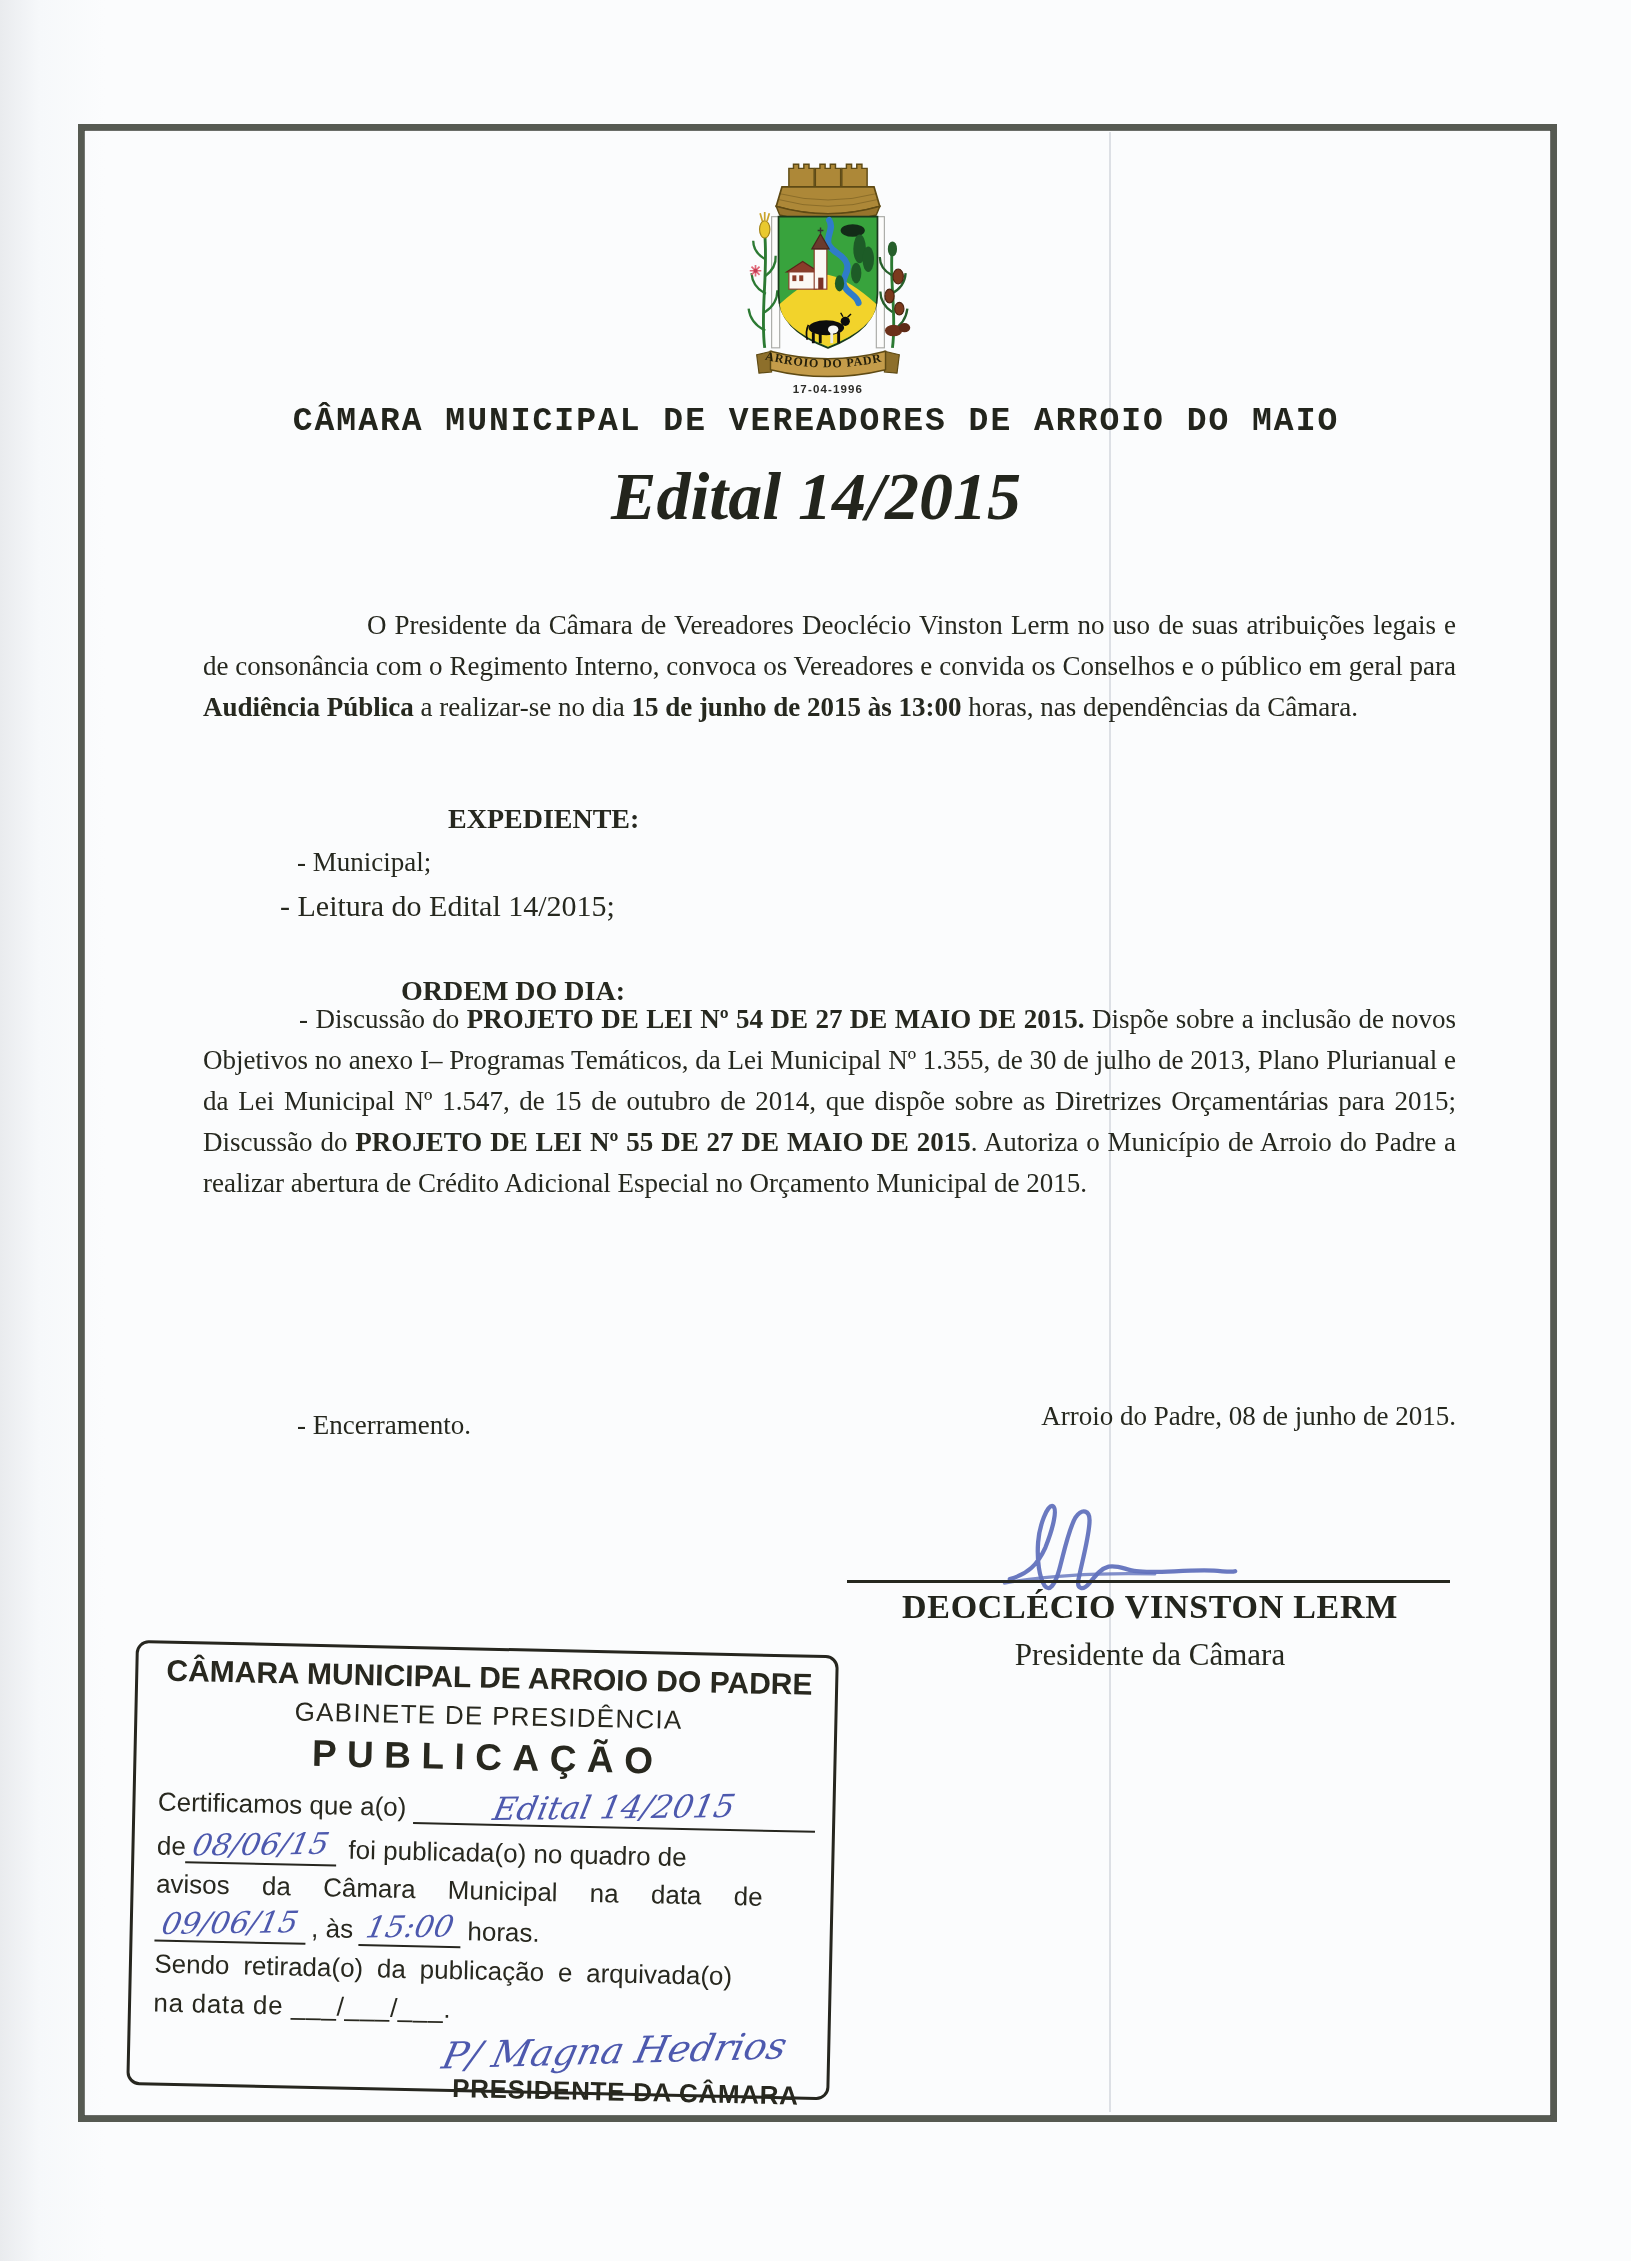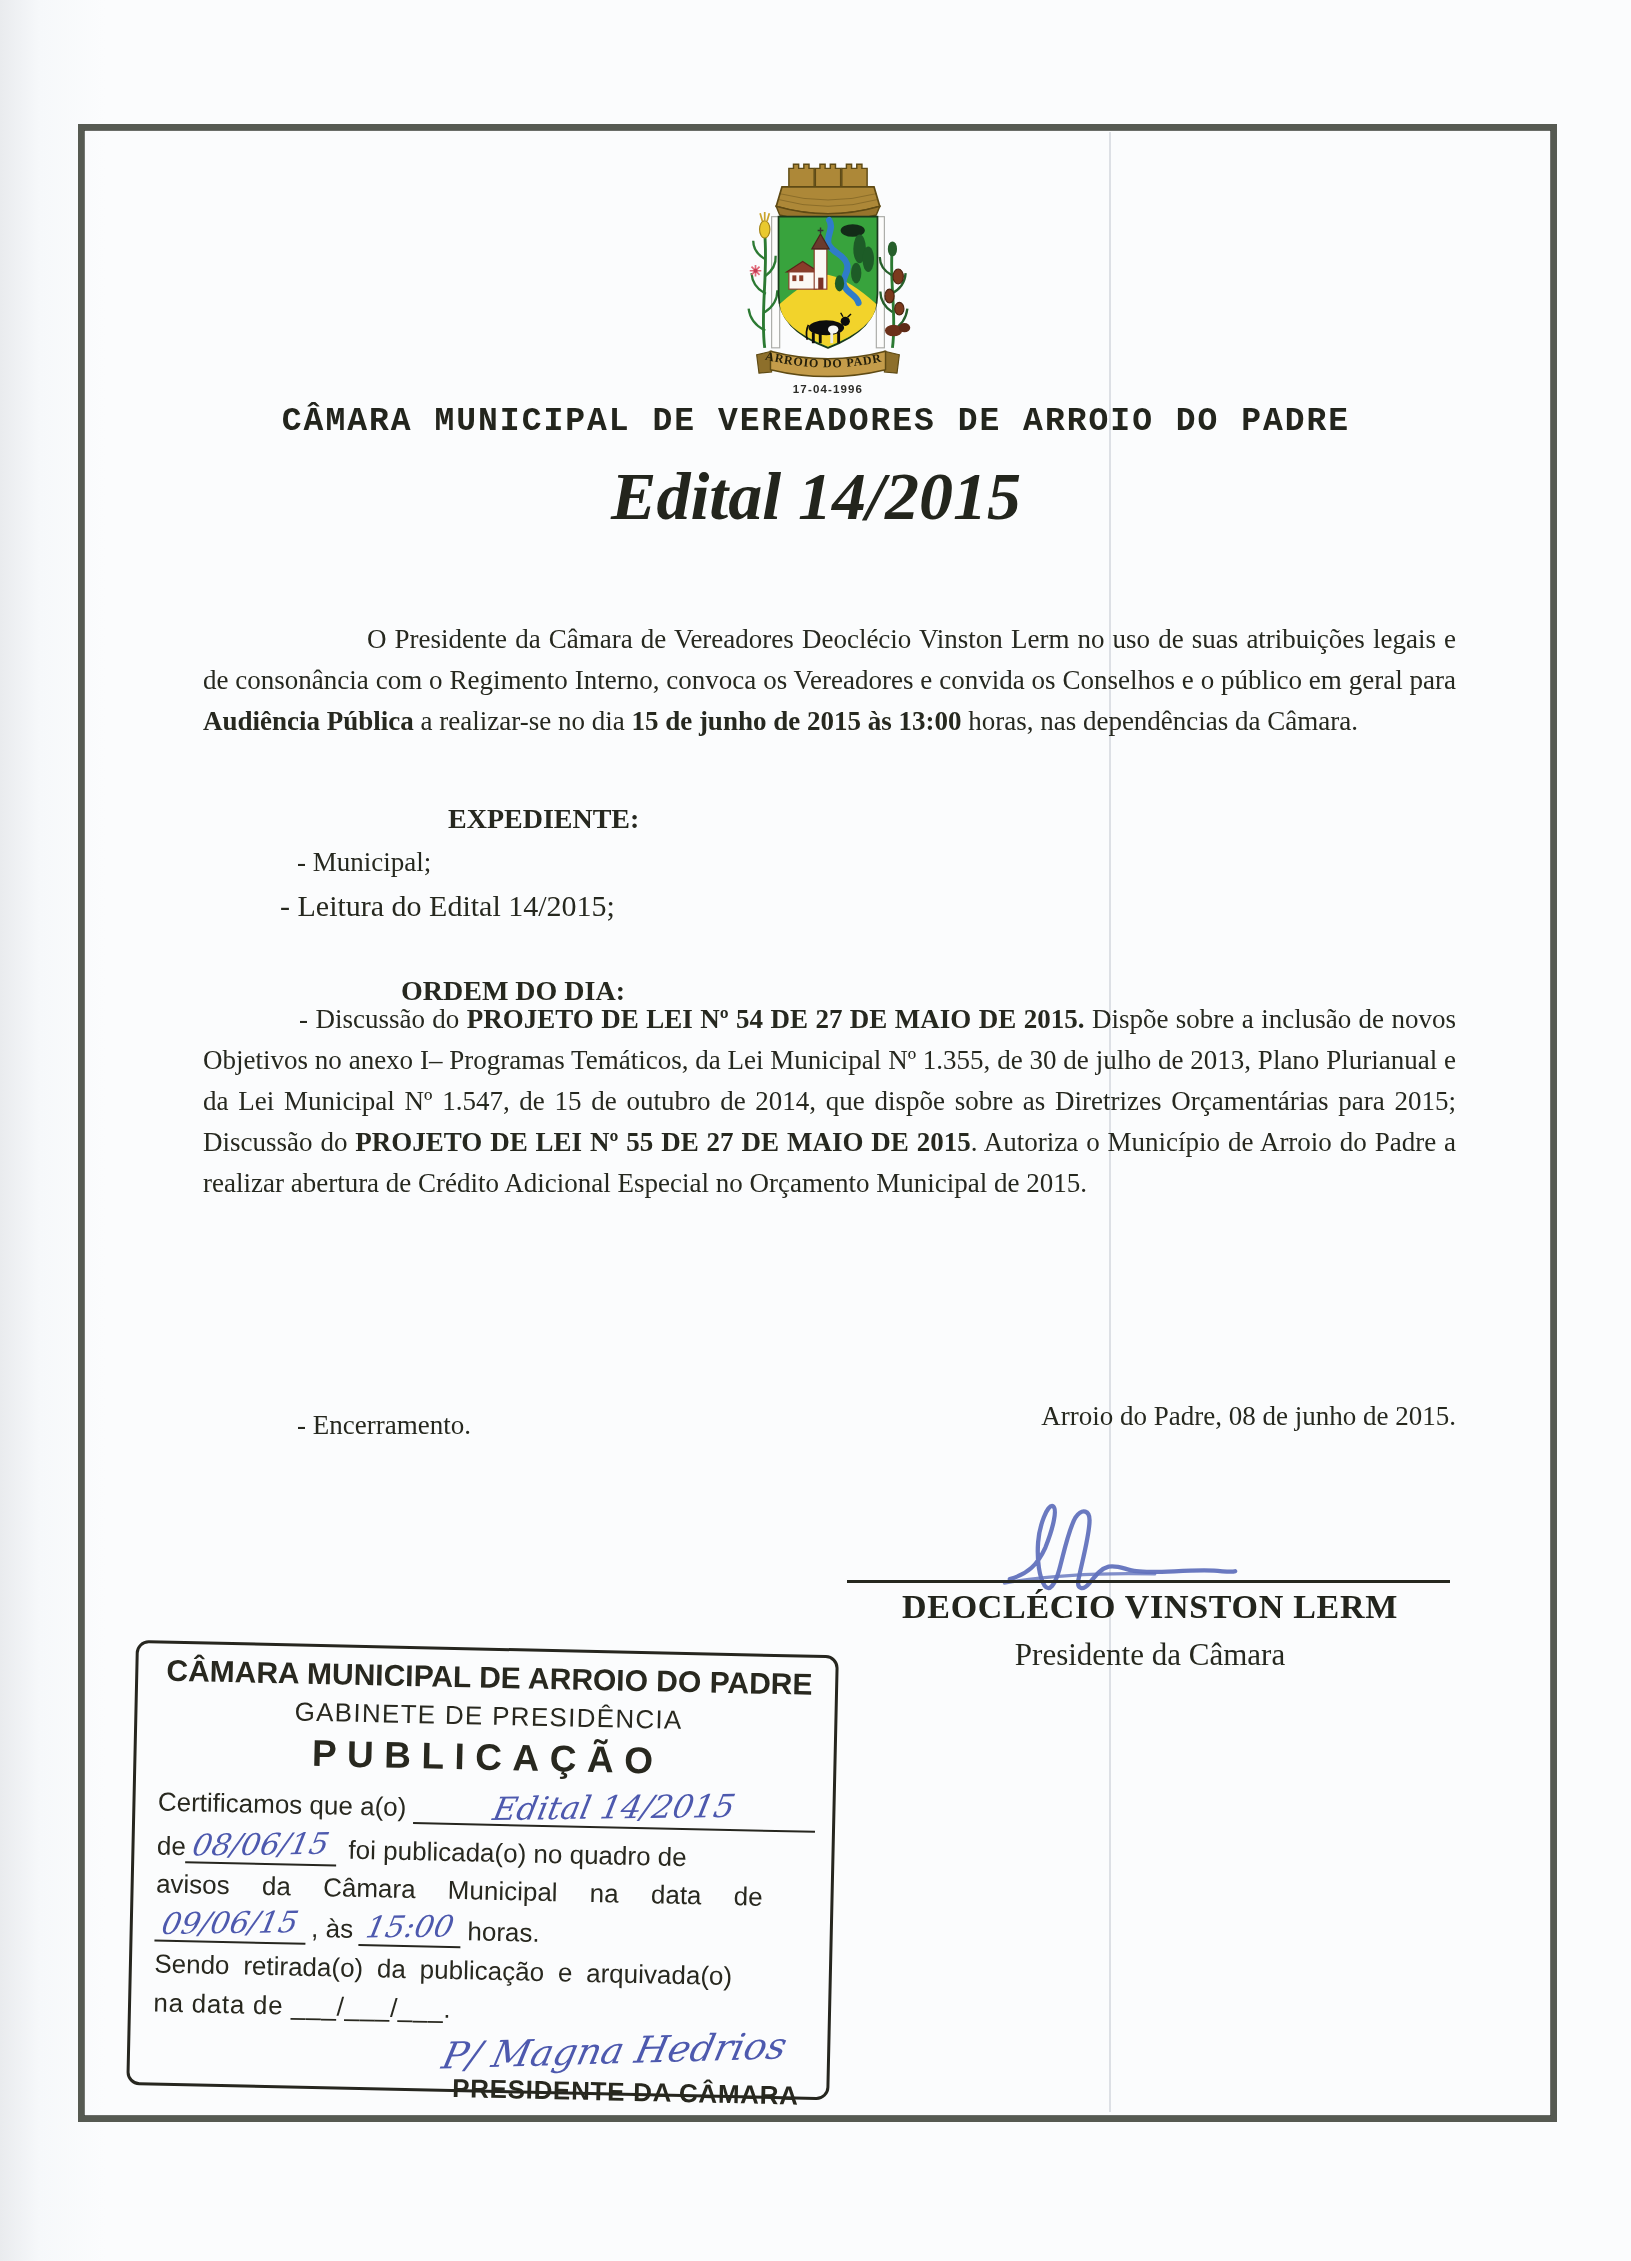--- a/index.html
+++ b/index.html
@@ -37,21 +37,21 @@
     color:#23251d;white-space:nowrap;
   }
   .doc-title{
     position:absolute;left:132px;top:457px;width:1368px;
     text-align:center;font-style:italic;font-weight:bold;
     font-size:68px;color:#23251d;
   }
   
   .bodytxt{font-size:27px;line-height:41px;text-align:justify;}
   .b{font-weight:bold;}
-  .intro{position:absolute;left:203px;top:592px;width:1253px;text-indent:164px;}
+  .intro{position:absolute;left:203px;top:578px;width:1253px;text-indent:164px;}
   .exp-heading{position:absolute;left:401px;top:803px;font-weight:bold;font-size:28px;margin-left:47px;}
   .exp-item-1{position:absolute;left:297px;top:847px;font-size:27px;}
   .exp-item-2{position:absolute;left:280px;top:889px;font-size:30px;}
   .ord-heading{position:absolute;left:401px;top:975px;font-weight:bold;font-size:28px;text-align:center;}
   .ord-par{position:absolute;left:203px;top:972px;width:1253px;text-indent:96px;}
   .encerramento{position:absolute;left:297px;top:1410px;font-size:27px;}
   .dateline{position:absolute;left:203px;top:1401px;width:1253px;text-align:right;font-size:27px;}
   
   .sig-scribble{position:absolute;left:990px;top:1500px;width:257px;height:99px;}
   .sig-line{position:absolute;left:847px;top:1580px;width:603px;height:0;border-top:3.3px solid #26281f;}
@@ -184,21 +184,21 @@
     <defs>
         <path id="bannerPath" d="M48,352 Q150,376 252,352"></path>
       </defs>
     <text font-family="Liberation Serif, serif" font-weight="bold" font-size="21" letter-spacing="1.5" fill="#241f0a">
       <textPath href="#bannerPath" startOffset="50%" text-anchor="middle">ARROIO DO PADRE</textPath>
     </text>
   </g>
   <text x="150" y="408" text-anchor="middle" font-family="Liberation Sans, sans-serif" font-weight="bold" font-size="20" letter-spacing="2" fill="#2c2c28">17-04-1996</text>
 </svg>
 
-<div class="org-name">CÂMARA MUNICIPAL DE VEREADORES DE ARROIO DO PADRE</div>
+<div class="org-name">CÂMARA MUNICIPAL DE VEREADORES DE ARROIO DO MAIO</div>
 <div class="doc-title">Edital 14/2015</div>
 
 <p class="intro bodytxt"><span>O Presidente da Câmara de Vereadores Deoclécio Vinston Lerm no uso de suas atribuições legais e de consonância com o Regimento Interno, convoca os Vereadores e convida os Conselhos e o público em geral para </span><span class="b">Audiência Pública</span><span> a realizar-se no dia </span><span class="b">15 de junho de 2015 às 13:00</span><span> horas, nas dependências da Câmara.</span></p>
 
 <div class="exp-heading">EXPEDIENTE:</div>
 <div class="exp-item-1">- Municipal;</div>
 <div class="exp-item-2">- Leitura do Edital 14/2015;</div>
 
 <div class="ord-heading">ORDEM DO DIA:</div>
 <p class="ord-par bodytxt"><span>- Discussão do </span><span class="b">PROJETO DE LEI Nº 54 DE 27 DE MAIO DE 2015.</span><span> Dispõe sobre a inclusão de novos Objetivos no anexo I– Programas Temáticos, da Lei Municipal Nº 1.355, de 30 de julho de 2013, Plano Plurianual e da Lei Municipal Nº 1.547, de 15 de outubro de 2014, que dispõe sobre as Diretrizes Orçamentárias para 2015; Discussão do </span><span class="b">PROJETO DE LEI Nº 55 DE 27 DE MAIO DE 2015</span><span>. Autoriza o Município de Arroio do Padre a realizar abertura de Crédito Adicional Especial no Orçamento Municipal de 2015.</span></p>

